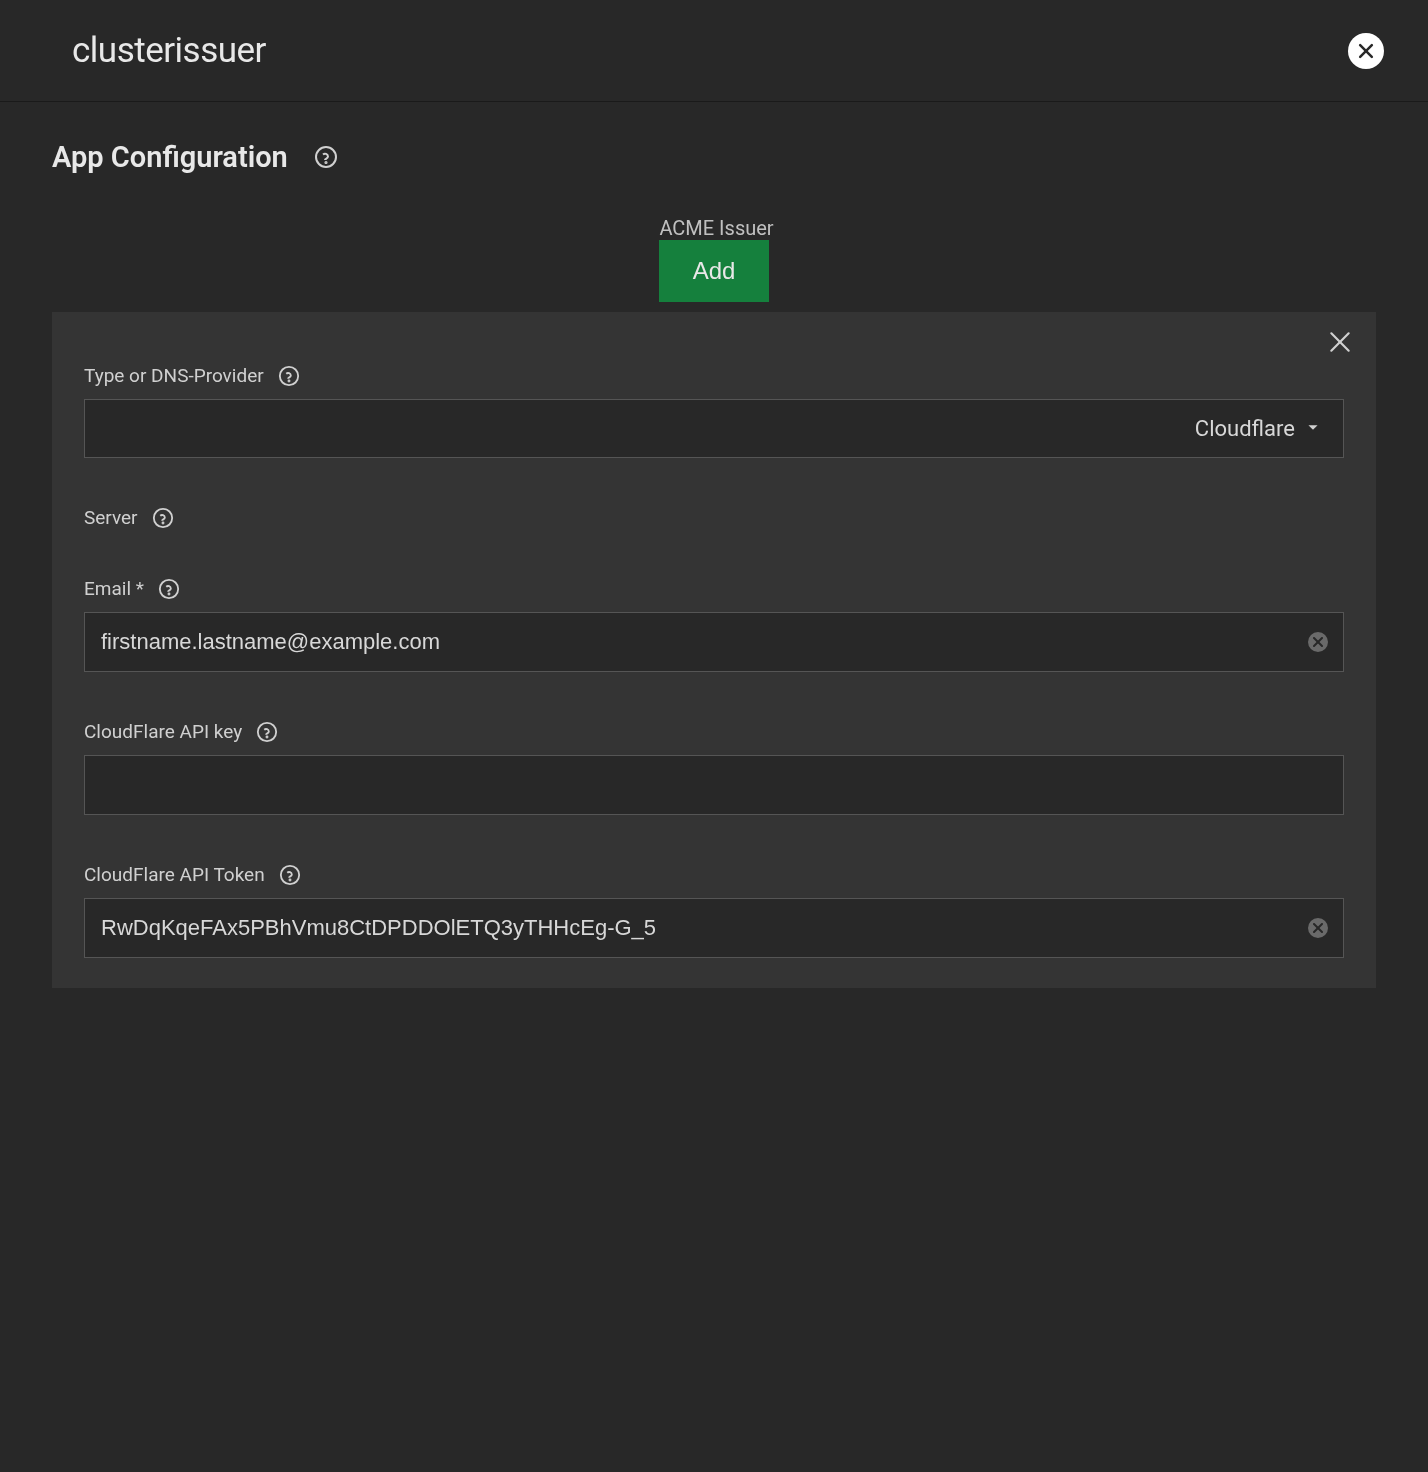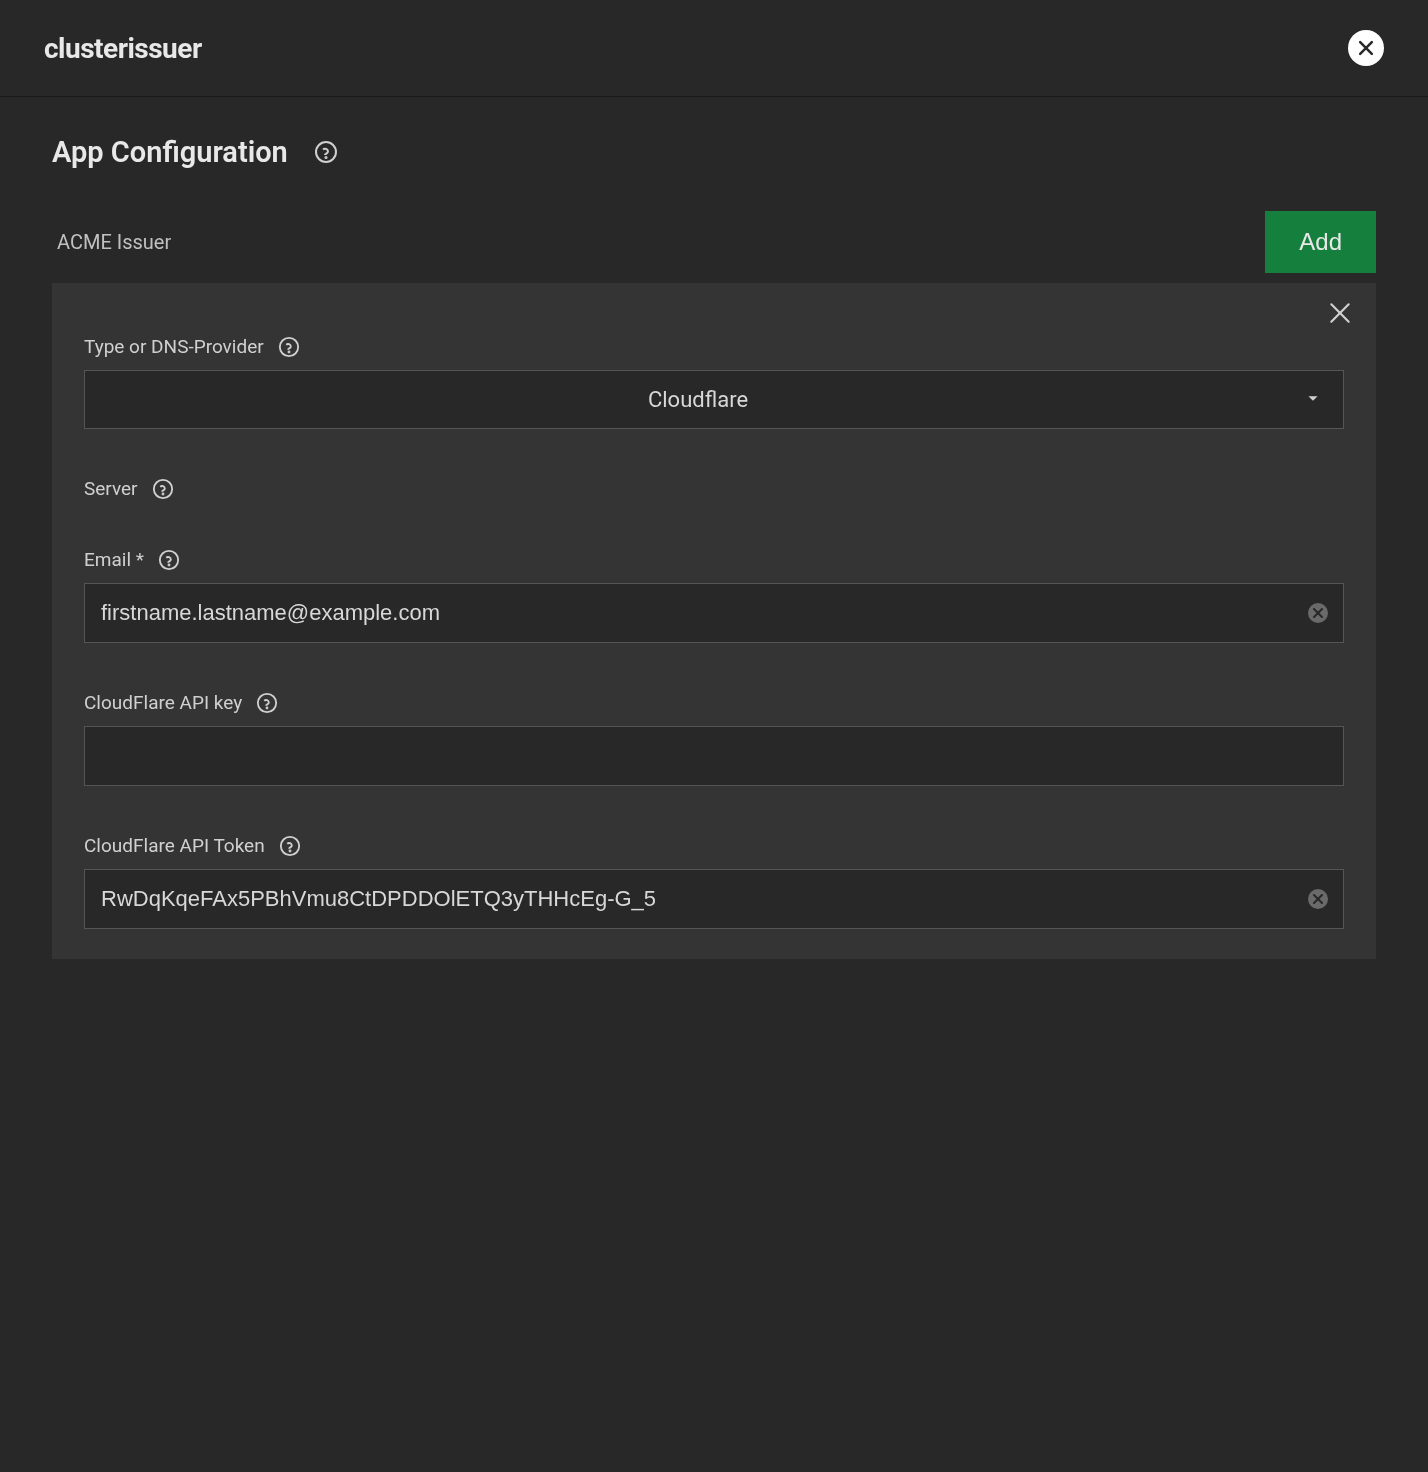--- a/index.html
+++ b/index.html
@@ -16,24 +16,25 @@
     overflow: hidden;
   }
   .header {
     display: flex;
     align-items: center;
     justify-content: space-between;
     padding: 30px 44px 30px 44px;
     border-bottom: 1px solid #1a1a1a;
   }
   .header-title {
-    font-size: 28px;
-    font-weight: 700;
+    font-size: 35px;
+    font-weight: 400;
     letter-spacing: -0.5px;
     color: #e8e8e8;
+    margin-left: 28px;
   }
   .close-btn {
     width: 36px;
     height: 36px;
     border-radius: 50%;
     background: #ffffff;
     display: flex;
     align-items: center;
     justify-content: center;
     cursor: pointer;
@@ -74,20 +75,21 @@
     font-size: 26px;
     font-weight: 400;
     color: #d0d0d0;
     margin-bottom: 58px;
   }
   .acme-header-row {
     display: flex;
     align-items: center;
     justify-content: space-between;
     margin-bottom: 10px;
+    flex-direction: column;
   }
   .acme-label {
     font-size: 20px;
     font-weight: 400;
     color: #c0c0c0;
     padding-left: 5px;
   }
   .add-btn {
     background: #15803d;
     color: #e8e8e8;
@@ -170,21 +172,21 @@
   .select-input {
     width: 100%;
     background: #282828;
     border: 1px solid #555555;
     color: #d8d8d8;
     font-size: 22px;
     padding: 16px 48px 16px 16px;
     cursor: pointer;
     display: flex;
     align-items: center;
-    justify-content: center;
+    justify-content: flex-end;
   }
   .select-caret {
     position: absolute;
     right: 20px;
     top: 50%;
     transform: translateY(-50%);
     pointer-events: none;
   }
 </style>
 </head>

